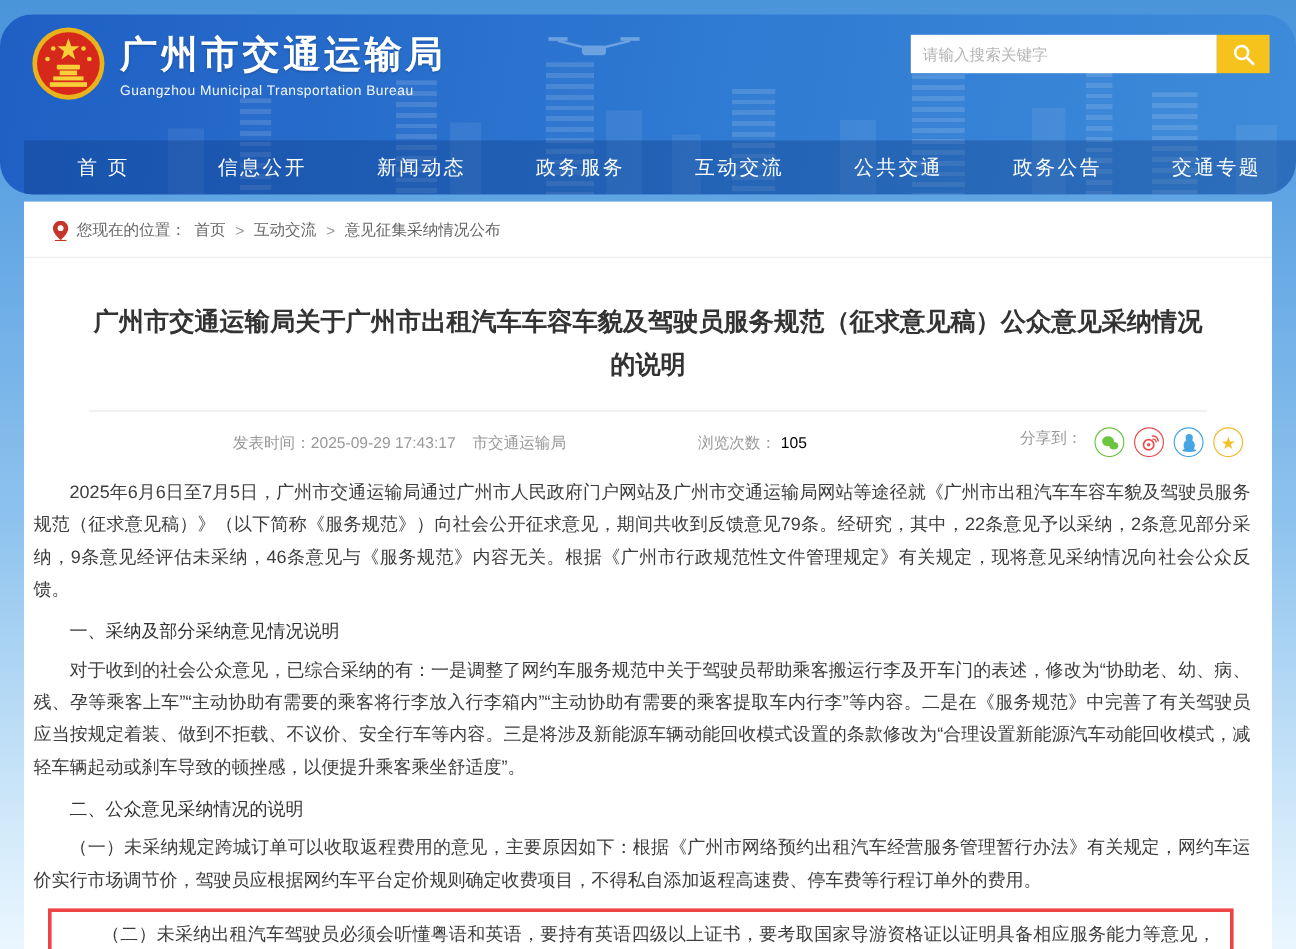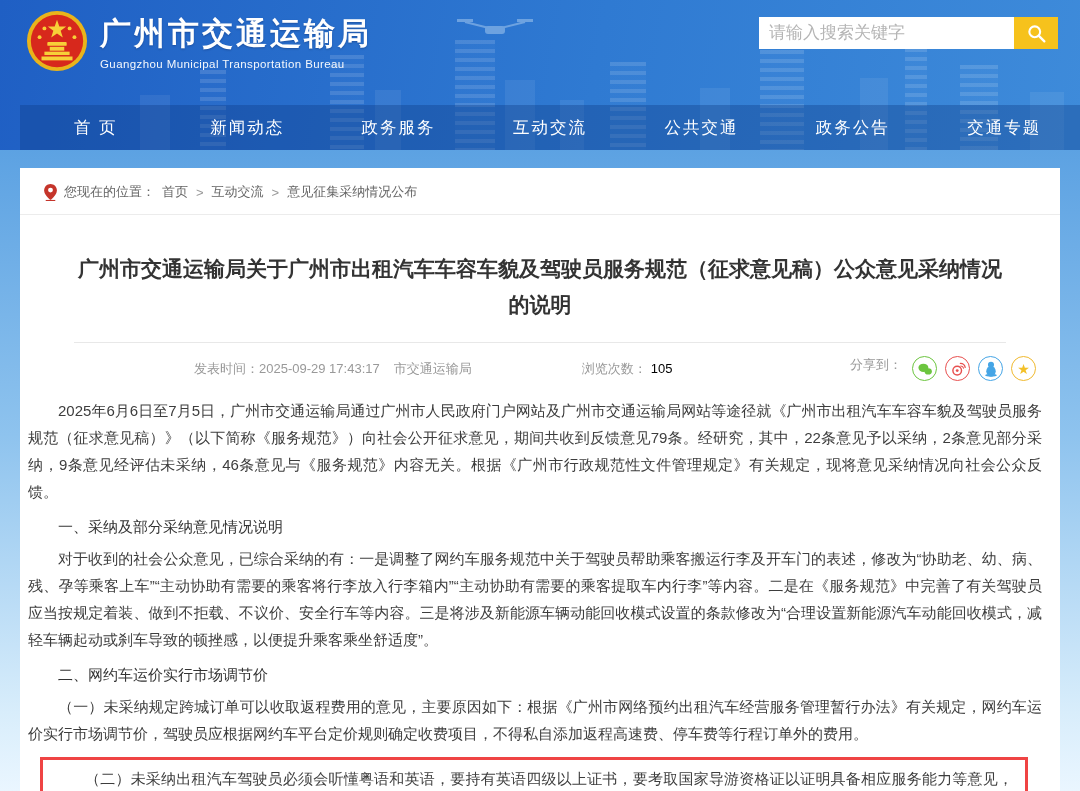--- a/index.html
+++ b/index.html
@@ -3,34 +3,34 @@
 <meta charset="utf-8">
 <style>
   * { margin:0; padding:0; box-sizing:border-box; }
   html,body { width:1080px; height:791px; }
   body { font-family:"Liberation Sans","DejaVu Sans",sans-serif; overflow:hidden; }
 
   .page { position:relative; width:1080px; height:791px;
           background:linear-gradient(180deg,#4a94da 0%,#5ba1e2 18%,#8ec3ee 55%,#d8edfb 90%,#eaf6ff 100%); }
 
   
-  .header { position:absolute; top:0; left:0; width:1080px; height:150px;
-            background:linear-gradient(100deg,#1f5fc4 0%,#2f7ad2 55%,#3e8bda 100%); overflow:hidden; }
+  .header { position:absolute; top:12px; left:0; width:1080px; height:150px;
+            background:linear-gradient(100deg,#1f5fc4 0%,#2f7ad2 55%,#3e8bda 100%); overflow:hidden;border-radius:27px; }
   .skyline i { position:absolute; bottom:0; display:block; background:rgba(255,255,255,0.07); }
   .skyline i.win { background:repeating-linear-gradient(180deg, rgba(255,255,255,0.14) 0 4px, rgba(255,255,255,0.02) 4px 9px); }
   .drone { position:absolute; opacity:.45; }
 
   .brand { position:absolute; top:10px; left:26px; display:flex; align-items:center; z-index:3; cursor:pointer; }
   .brand-text { margin-left:12px; color:#fff; }
   .site-title { font-size:31px; font-weight:bold; letter-spacing:3px; text-shadow:0 1px 2px rgba(0,0,40,.25); }
   .site-subtitle { font-size:11.5px; letter-spacing:.4px; margin-top:3px; opacity:.95; }
 
   .search { position:absolute; top:17px; right:22px; display:flex; z-index:3; }
   .search input { width:255px; height:32px; border:none; outline:none; padding:0 10px;
-                  font-size:17px; color:#333; background:#fff; }
+                  font-size:13px; color:#333; background:#fff; }
   .search input::placeholder { color:#b5b5b5; }
   .search button { width:44px; height:32px; border:none; background:#f6c21c; cursor:pointer;
                    display:flex; align-items:center; justify-content:center; }
 
   .navbar { position:absolute; top:105px; left:20px; right:0; height:45px;
             background:rgba(12,55,128,0.34); display:flex; z-index:2; }
   .nav-item { flex:1; display:flex; align-items:center; justify-content:center;
               color:#fff; font-size:16.5px; letter-spacing:2px; text-decoration:none; cursor:pointer; }
 
   
@@ -123,20 +123,21 @@
       <button>
         <svg width="21" height="21" viewBox="0 0 24 24">
           <circle cx="10" cy="10" r="6.2" fill="none" stroke="#ffffff" stroke-width="2.4"></circle>
           <line x1="15" y1="15" x2="21" y2="21" stroke="#ffffff" stroke-width="2.6" stroke-linecap="round"></line>
         </svg>
       </button>
     </div>
 
     <nav class="navbar">
       <a class="nav-item">首 页</a>
+      <a class="nav-item">信息公开</a>
       <a class="nav-item">新闻动态</a>
       <a class="nav-item">政务服务</a>
       <a class="nav-item">互动交流</a>
       <a class="nav-item">公共交通</a>
       <a class="nav-item">政务公告</a>
       <a class="nav-item">交通专题</a>
     </nav>
   </header>
 
   <main class="content">
@@ -192,21 +193,21 @@
         <a class="share-icon si-star">
           <span>★</span>
         </a>
       </span>
     </div>
 
     <div class="article-body">
       <p class="para">2025年6月6日至7月5日，广州市交通运输局通过广州市人民政府门户网站及广州市交通运输局网站等途径就《广州市出租汽车车容车貌及驾驶员服务规范（征求意见稿）》（以下简称《服务规范》）向社会公开征求意见，期间共收到反馈意见79条。经研究，其中，22条意见予以采纳，2条意见部分采纳，9条意见经评估未采纳，46条意见与《服务规范》内容无关。根据《广州市行政规范性文件管理规定》有关规定，现将意见采纳情况向社会公众反馈。</p>
       <p class="section-heading">一、采纳及部分采纳意见情况说明</p>
       <p class="para">对于收到的社会公众意见，已综合采纳的有：一是调整了网约车服务规范中关于驾驶员帮助乘客搬运行李及开车门的表述，修改为“协助老、幼、病、残、孕等乘客上车”“主动协助有需要的乘客将行李放入行李箱内”“主动协助有需要的乘客提取车内行李”等内容。二是在《服务规范》中完善了有关驾驶员应当按规定着装、做到不拒载、不议价、安全行车等内容。三是将涉及新能源车辆动能回收模式设置的条款修改为“合理设置新能源汽车动能回收模式，减轻车辆起动或刹车导致的顿挫感，以便提升乘客乘坐舒适度”。</p>
-      <p class="section-heading">二、网约车运价实行市场调节价</p>
+      <p class="section-heading">二、公众意见采纳情况的说明</p>
       <p class="para">（一）未采纳规定跨城订单可以收取返程费用的意见，主要原因如下：根据《广州市网络预约出租汽车经营服务管理暂行办法》有关规定，网约车运价实行市场调节价，驾驶员应根据网约车平台定价规则确定收费项目，不得私自添加返程高速费、停车费等行程订单外的费用。</p>
       <div class="highlight-box">
         <p class="para">（二）未采纳出租汽车驾驶员必须会听懂粤语和英语，要持有英语四级以上证书，要考取国家导游资格证以证明具备相应服务能力等意见，主要原因如下：目前无相关法律法规规章等政策规定驾驶员必须持有英语四级以上证书或必须考取国家导游资格证，也不符合行政许可法等有关规定；《服务规范》已要求驾驶员可根据不同地域乘客灵活运用普通话、广州话或简单日常英语会话。</p>
       </div>
     </div>
 
   </main>
 </div>
 
 </body></html>

